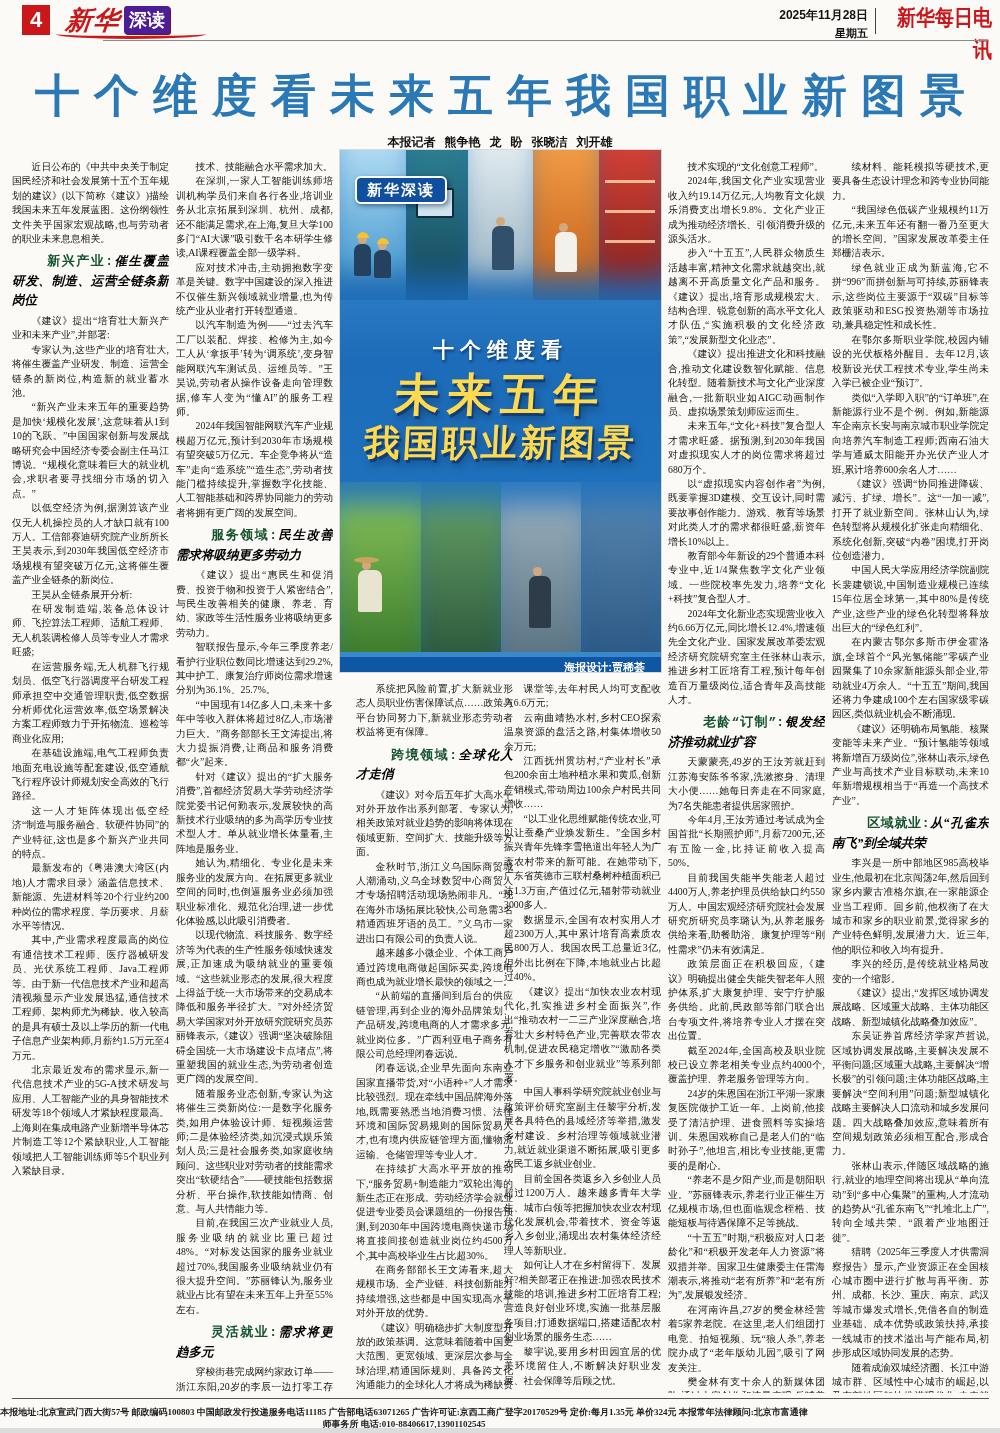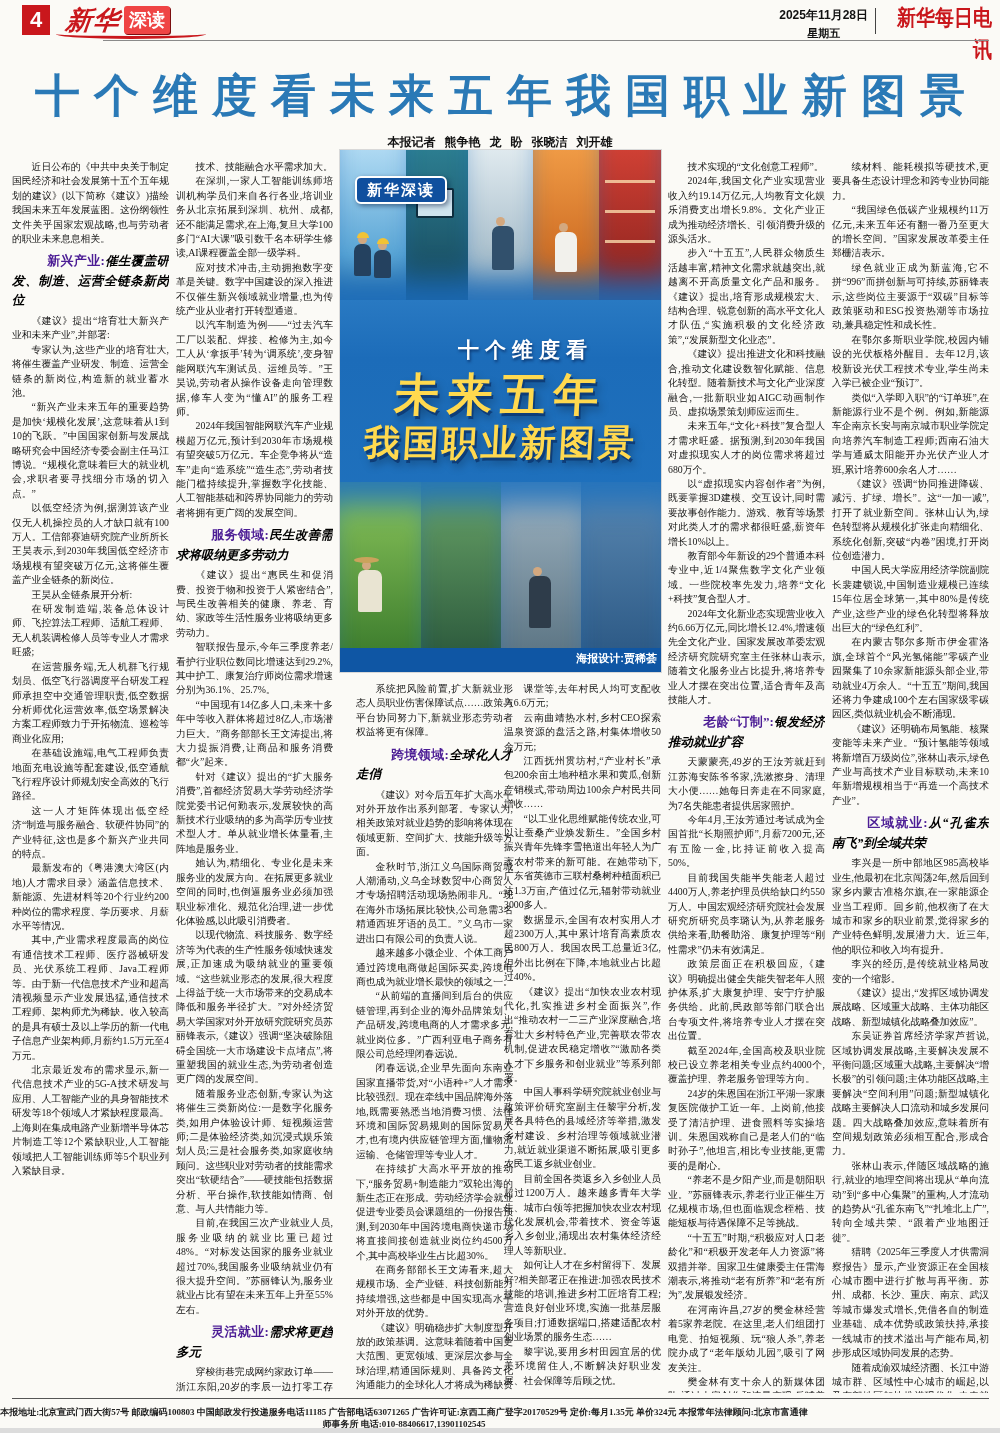--- a/index.html
+++ b/index.html
@@ -5,26 +5,26 @@
   html,body{margin:0;padding:0;background:#9a9a9a;}
   .page{position:relative;width:1000px;height:1433px;margin:0 auto;background:#fbfaf6;
         font-family:"Liberation Serif","DejaVu Serif",serif;overflow:hidden;}
 
   
   .pagenum{position:absolute;left:22px;top:5px;width:28px;height:30px;background:#c9171c;
            color:#fff;font:bold 22px/30px "Liberation Sans",sans-serif;text-align:center;}
   .logo{position:absolute;left:66px;top:3px;height:34px;display:flex;align-items:center;}
   .logo-xinhua{color:#c9171c;font-weight:bold;font-style:italic;font-size:26px;
                font-family:"Liberation Serif",serif;letter-spacing:1px;transform:skewX(-6deg);}
-  .logo-shendu{display:inline-block;margin-left:4px;background:#ef4444;color:#fff;
+  .logo-shendu{display:inline-block;margin-left:4px;background:#4c1d95;color:#fff;
                font:bold 18px/24px "Liberation Sans",sans-serif;padding:2px 5px;border-radius:3px;
                box-shadow:1px 1px 0 #7b0e10;}
   .logo-book{position:absolute;left:-10px;top:26px;width:150px;height:7px;
              border-bottom:3px solid #c9171c;border-radius:0 0 50% 50%;}
-  .dateblock{position:absolute;right:132px;top:7px;text-align:center;
+  .dateblock{position:absolute;right:132px;top:7px;text-align:right;
              font-family:"Liberation Sans",sans-serif;color:#111;}
   .dateblock .d1{font-size:12px;font-weight:bold;}
   .dateblock .d2{font-size:11px;font-weight:bold;margin-top:2px;}
   .hdr-divider{position:absolute;right:124px;top:8px;width:1px;height:26px;background:#444;}
   .masthead{position:absolute;right:8px;top:6px;width:112px;color:#c9171c;
             font:bold 19px/28px "Liberation Serif",serif;letter-spacing:0px;transform:scaleY(1.15);
             text-align:right;}
   .hdr-line{position:absolute;left:103px;top:40px;width:886px;height:1px;background:#8a8a8a;}
 
   
@@ -35,21 +35,21 @@
           font-size:12px;font-weight:bold;color:#111;word-spacing:6px;}
 
   
   .col{position:absolute;top:160px;width:157px;height:1233px;overflow:hidden;
        text-align:justify;}
   .col p{margin:0;text-indent:2em;font-size:9.8px;line-height:14.4px;color:#141414;}
   .c1{left:12px;} .c2{left:176px;} .c3{left:340px;margin-left:16px;} .c4{left:504px;}
   .c5{left:668px;} .c6{left:832px;}
   .c3,.c4{top:682px;height:711px;}
   .sec{margin:5px 0 4px;text-indent:2.2em;line-height:17.5px;}
-  .sec .a{font-family:Liberation Serif, serif;font-weight:bold;font-size:13px;color:#4c1d95;}
+  .sec .a{font-family:Liberation Mono, monospace;font-weight:bold;font-size:13px;color:#14532d;}
   .sec .b{font-family:"Liberation Serif",serif;font-style:italic;font-weight:bold;font-size:12.5px;color:#000;}
 
   
   .poster{position:absolute;left:340px;top:150px;width:321px;height:522px;overflow:hidden;
           background:linear-gradient(180deg,#4a9bd9 0%,#1c6cb9 40%,#1f71bd 70%,#3c8ccd 100%);
           box-shadow:0 0 0 1px #d8d8d8;}
   .strip{position:absolute;left:0;right:0;display:flex;}
   .strip-top{top:0;height:150px;}
   .strip-bottom{bottom:20px;height:170px;}
   .tile{position:relative;height:100%;}
@@ -74,30 +74,30 @@
                  border-radius:6px 6px 0 0;background:#f2c335;}
   .whitecoat{background:#f2f1ec;}
   .farmer{background:#e9e4d2;}
   .farmer::after{content:'';position:absolute;top:-13px;left:-4px;width:25px;height:6px;
                  border-radius:50%;background:#caa35c;}
   .badge{position:absolute;left:15px;top:26px;background:#0f4f9e;border:2px solid #fff;
          border-radius:6px;padding:2px 10px;color:#fff;font:bold 15px/20px "Liberation Sans",sans-serif;
          box-shadow:2px 2px 5px rgba(0,20,60,.5);letter-spacing:2px;}
   .kicker{position:absolute;left:0;width:100%;top:188px;text-align:center;color:#fff;
           font:bold 21px/24px "Liberation Serif",serif;letter-spacing:6px;
-          text-shadow:1px 2px 3px rgba(0,30,80,.7);margin-left:25px;}
+          text-shadow:1px 2px 3px rgba(0,30,80,.7);}
   .ptitle1{position:absolute;left:0;width:100%;top:220px;text-align:center;color:#ffd94f;
            font:bold 45px/50px "Liberation Serif",serif;letter-spacing:8px;transform:skewX(-3deg);
            text-shadow:2px 3px 0 #0e3d78,4px 6px 8px rgba(0,0,0,.35);}
   .ptitle2{position:absolute;left:0;width:100%;top:272px;text-align:center;color:#ffd94f;
            font:bold 36px/42px "Liberation Serif",serif;letter-spacing:3px;transform:skewX(-3deg);
            text-shadow:2px 3px 0 #0e3d78,4px 6px 8px rgba(0,0,0,.35);}
-  .poster-credit{position:absolute;left:0;right:0;bottom:0;height:24px;background:#0f56a4;
+  .poster-credit{position:absolute;left:0;right:0;bottom:0;height:15px;background:#0f56a4;
                  color:#fff;font:bold 11px/20px "Liberation Sans",sans-serif;text-align:right;
-                 padding-right:4px;}
+                 padding-right:16px;}
 
   
   .ftr-line{position:absolute;left:12px;top:1398px;width:977px;height:1px;background:#555;}
   .footer{position:absolute;left:0;top:1406px;width:808px;text-align:center;
           font:bold 9px/12px "Liberation Serif",serif;color:#222;}
   .page-edge{position:absolute;left:0;bottom:0;width:1000px;height:5px;background:#dcdcdc;}
 </style>
 </head>
 <body>
 
@@ -219,21 +219,21 @@
         <div class="sec"></div>
       </div>
       <div class="col c5">
         <p>技术实现的“文化创意工程师”。</p>
         <p>2024年,我国文化产业实现营业收入约19.14万亿元,人均教育文化娱乐消费支出增长9.8%。文化产业正成为推动经济增长、引领消费升级的源头活水。</p>
         <p>步入“十五五”,人民群众物质生活越丰富,精神文化需求就越突出,就越离不开高质量文化产品和服务。《建议》提出,培育形成规模宏大、结构合理、锐意创新的高水平文化人才队伍,“实施积极的文化经济政策”,“发展新型文化业态”。</p>
         <p>《建议》提出推进文化和科技融合,推动文化建设数智化赋能、信息化转型。随着新技术与文化产业深度融合,一批新职业如AIGC动画制作员、虚拟场景策划师应运而生。</p>
         <p>未来五年,“文化+科技”复合型人才需求旺盛。据预测,到2030年我国对虚拟现实人才的岗位需求将超过680万个。</p>
         <p>以“虚拟现实内容创作者”为例,既要掌握3D建模、交互设计,同时需要故事创作能力。游戏、教育等场景对此类人才的需求都很旺盛,薪资年增长10%以上。</p>
         <p>教育部今年新设的29个普通本科专业中,近1/4聚焦数字文化产业领域。一些院校率先发力,培养“文化+科技”复合型人才。</p>
-        <p>2024年文化新业态实现营业收入约6.66万亿元,同比增长12.4%,增速领先全文化产业。国家发展改革委宏观经济研究院研究室主任张林山表示,随着文化服务业占比提升,将培养专业人才摆在突出位置,适合青年及高技能人才。</p>
+        <p>2024年文化新业态实现营业收入约6.66万亿元,同比增长12.4%,增速领先全文化产业。国家发展改革委宏观经济研究院研究室主任张林山表示,推进乡村工匠培育工程,预计每年创造百万量级岗位,适合青年及高技能人才。</p>
         <div class="sec"><span class="a">老龄“订制”:</span><span class="b">银发经济推动就业扩容</span></div>
         <p>天蒙蒙亮,49岁的王汝芳就赶到江苏海安陈爷爷家,洗漱擦身、清理大小便……她每日奔走在不同家庭,为7名失能患者提供居家照护。</p>
         <p>今年4月,王汝芳通过考试成为全国首批“长期照护师”,月薪7200元,还有五险一金,比持证前收入提高50%。</p>
         <p>目前我国失能半失能老人超过4400万人,养老护理员供给缺口约550万人。中国宏观经济研究院社会发展研究所研究员李璐认为,从养老服务供给来看,助餐助浴、康复护理等“刚性需求”仍未有效满足。</p>
         <p>政策层面正在积极回应,《建议》明确提出健全失能失智老年人照护体系,扩大康复护理、安宁疗护服务供给。此前,民政部等部门联合出台专项文件,将培养专业人才摆在突出位置。</p>
         <p>截至2024年,全国高校及职业院校已设立养老相关专业点约4000个,覆盖护理、养老服务管理等方向。</p>
         <p>24岁的朱恩国在浙江平湖一家康复医院做护工近一年。上岗前,他接受了清洁护理、进食照料等实操培训。朱恩国戏称自己是老人们的“临时孙子”,他坦言,相比专业技能,更需要的是耐心。</p>
         <p>“养老不是夕阳产业,而是朝阳职业。”苏丽锋表示,养老行业正催生万亿规模市场,但也面临观念桎梏、技能短板与待遇保障不足等挑战。</p>
         <p>“十五五”时期,“积极应对人口老龄化”和“积极开发老年人力资源”将双措并举。国家卫生健康委主任雷海潮表示,将推动“老有所养”和“老有所为”,发展银发经济。</p>
         <p>在河南许昌,27岁的樊金林经营着5家养老院。在这里,老人们组团打电竞、拍短视频、玩“狼人杀”,养老院办成了“老年版幼儿园”,吸引了网友关注。</p>

